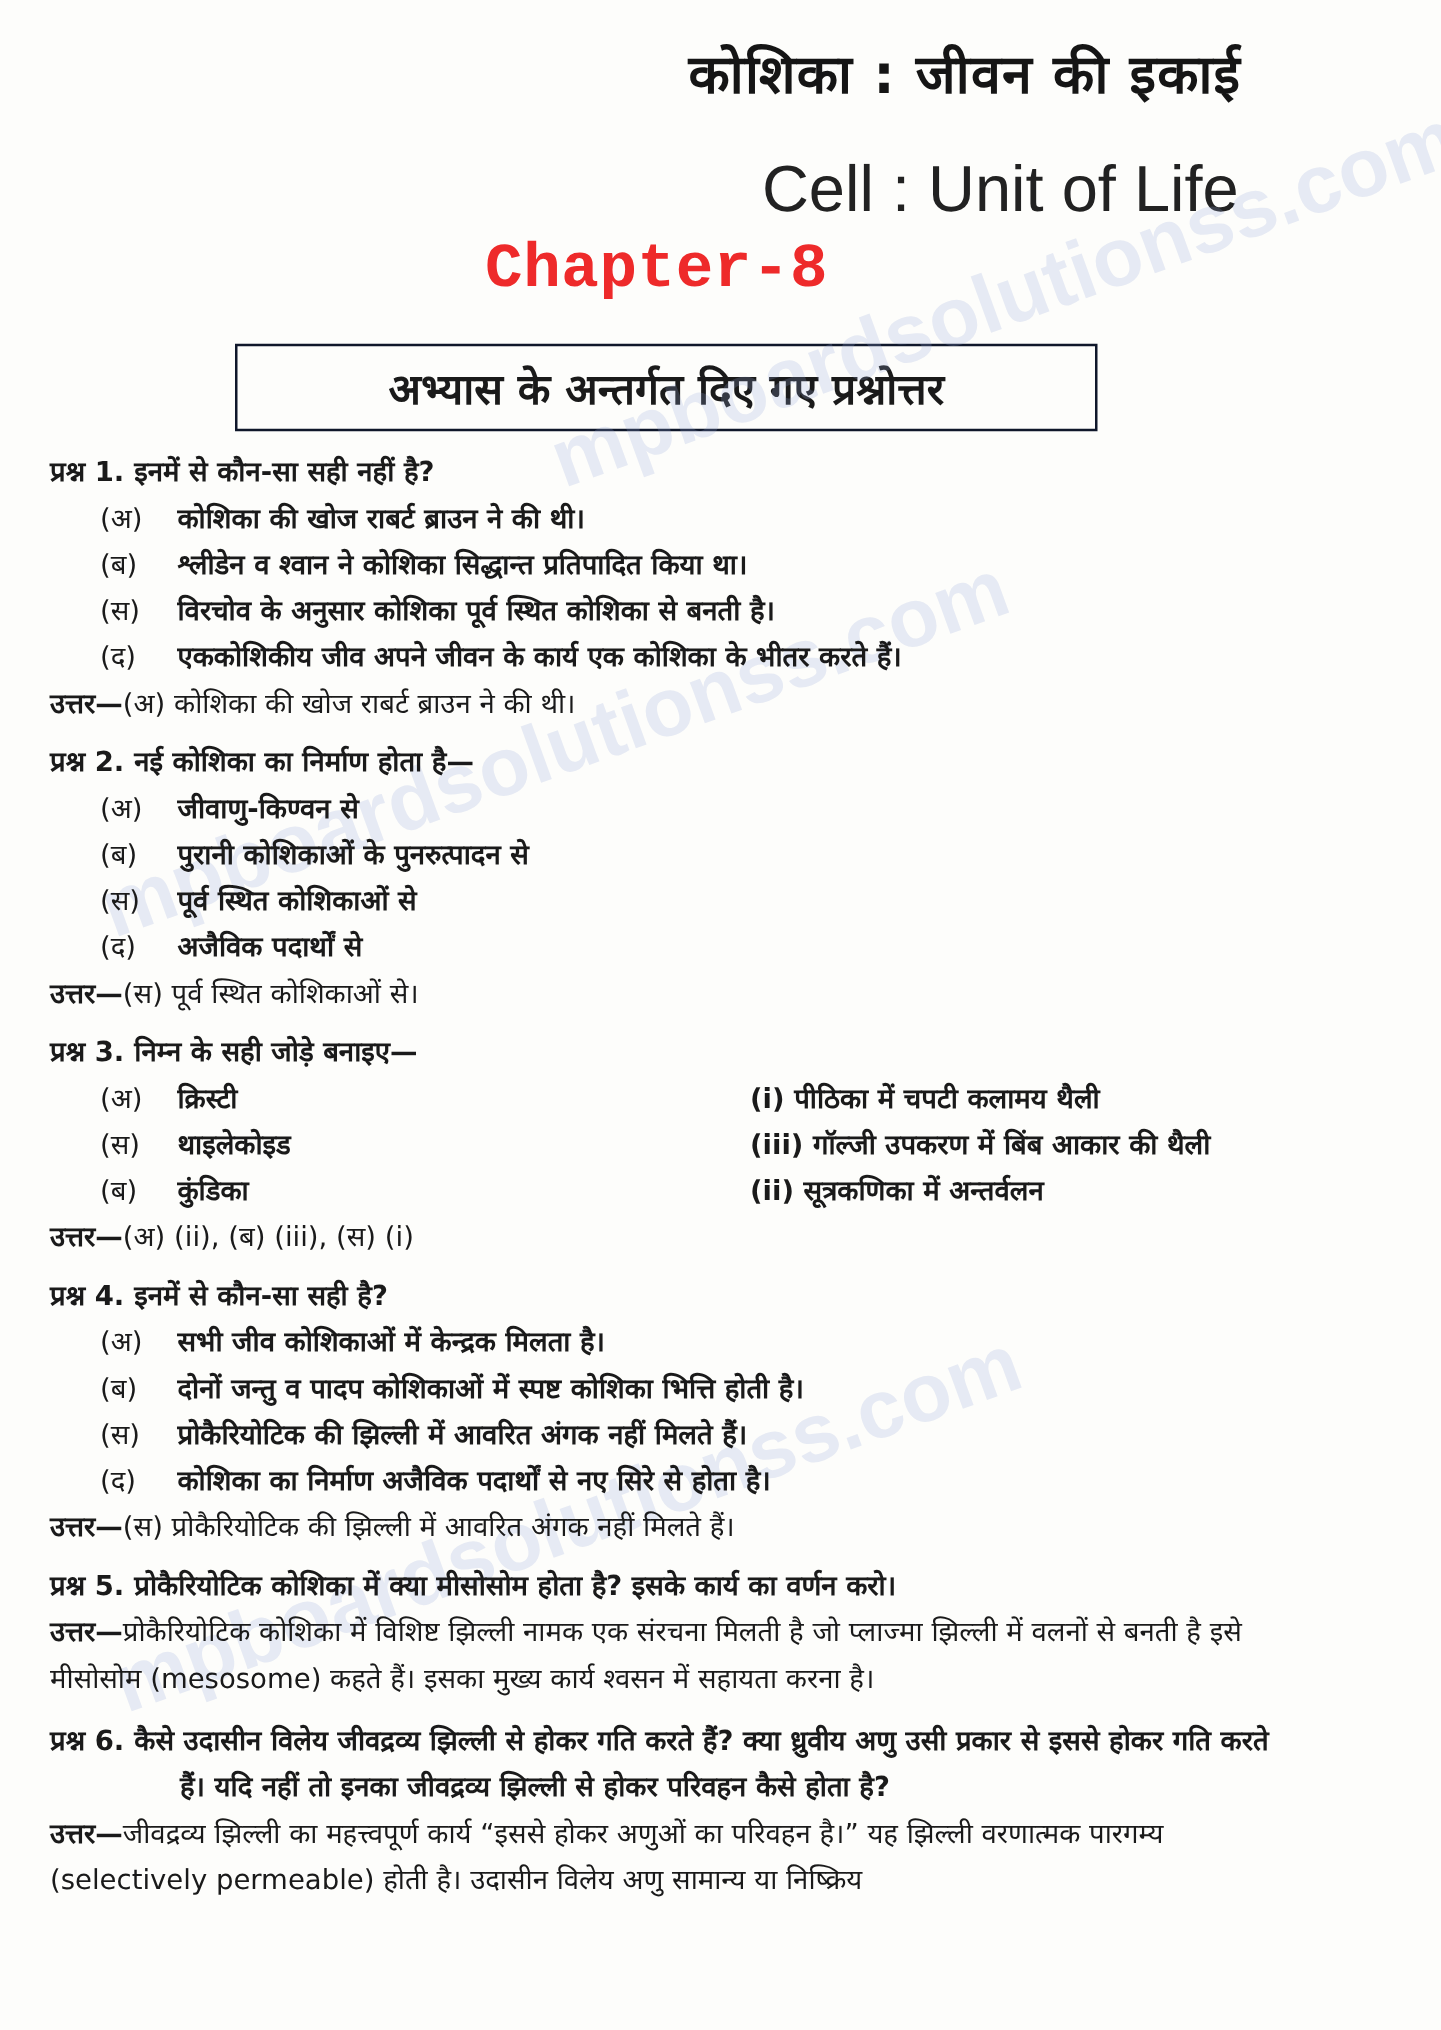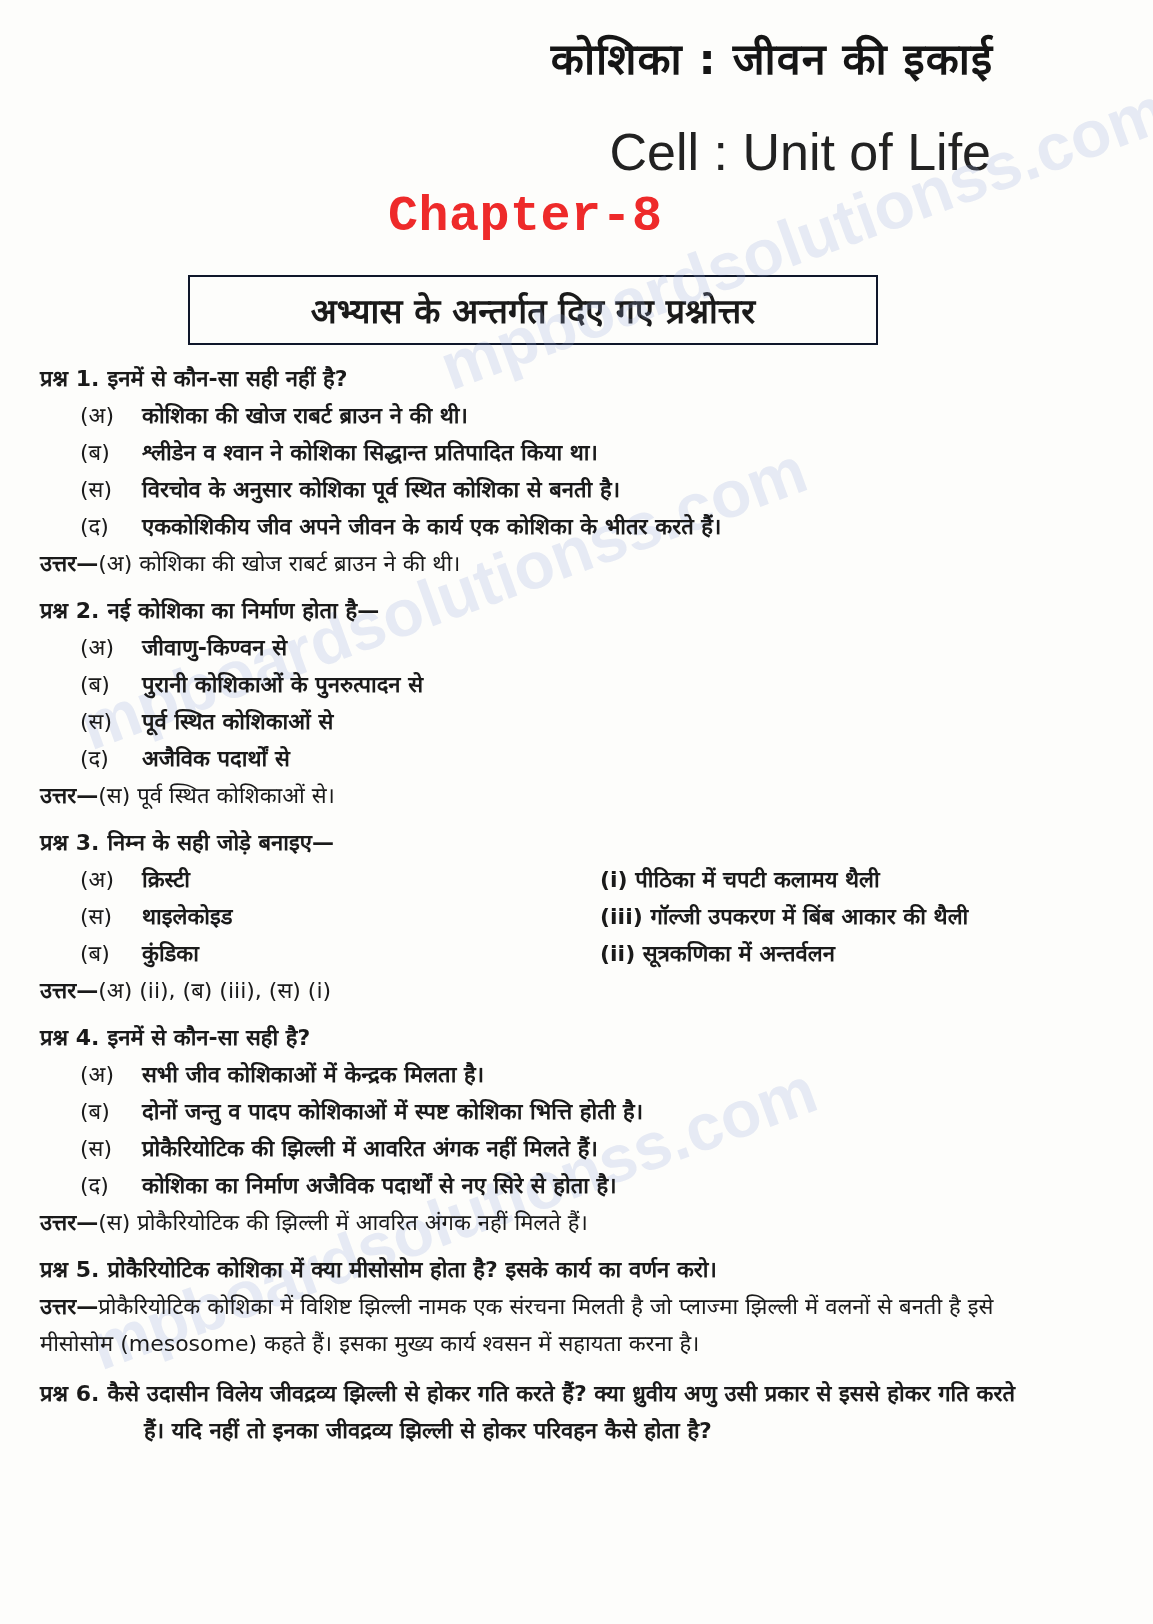--- a/index.html
+++ b/index.html
@@ -88,16 +88,17 @@
       <div class="ans"><span class="lbl">उत्तर—</span><span>(स) प्रोकैरियोटिक की झिल्ली में आवरित अंगक नहीं मिलते हैं।</span></div>
     </div>
 
     <div class="q">
       <div class="q-head"><span>प्रश्न</span> <span class="num">5.</span><span>प्रोकैरियोटिक कोशिका में क्या मीसोसोम होता है? इसके कार्य का वर्णन करो।</span></div>
       <div class="ans para"><span class="lbl">उत्तर—</span><span>प्रोकैरियोटिक कोशिका में विशिष्ट झिल्ली नामक एक संरचना मिलती है जो प्लाज्मा झिल्ली में वलनों से बनती है इसे मीसोसोम (mesosome) कहते हैं। इसका मुख्य कार्य श्वसन में सहायता करना है।</span></div>
     </div>
 
     <div class="q">
       <div class="q-head hang"><span>प्रश्न</span> <span class="num">6.</span><span>कैसे उदासीन विलेय जीवद्रव्य झिल्ली से होकर गति करते हैं? क्या ध्रुवीय अणु उसी प्रकार से इससे होकर गति करते हैं। यदि नहीं तो इनका जीवद्रव्य झिल्ली से होकर परिवहन कैसे होता है?</span></div>
+      <div class="ans para"><span class="lbl">उत्तर—</span><span>जीवद्रव्य झिल्ली का महत्त्वपूर्ण कार्य “इससे होकर अणुओं का परिवहन है।” यह झिल्ली वरणात्मक पारगम्य (selectively permeable) होती है। उदासीन विलेय अणु सामान्य या निष्क्रिय</span></div>
     </div>
 
   </div>
 </div>
 
 </body></html>

